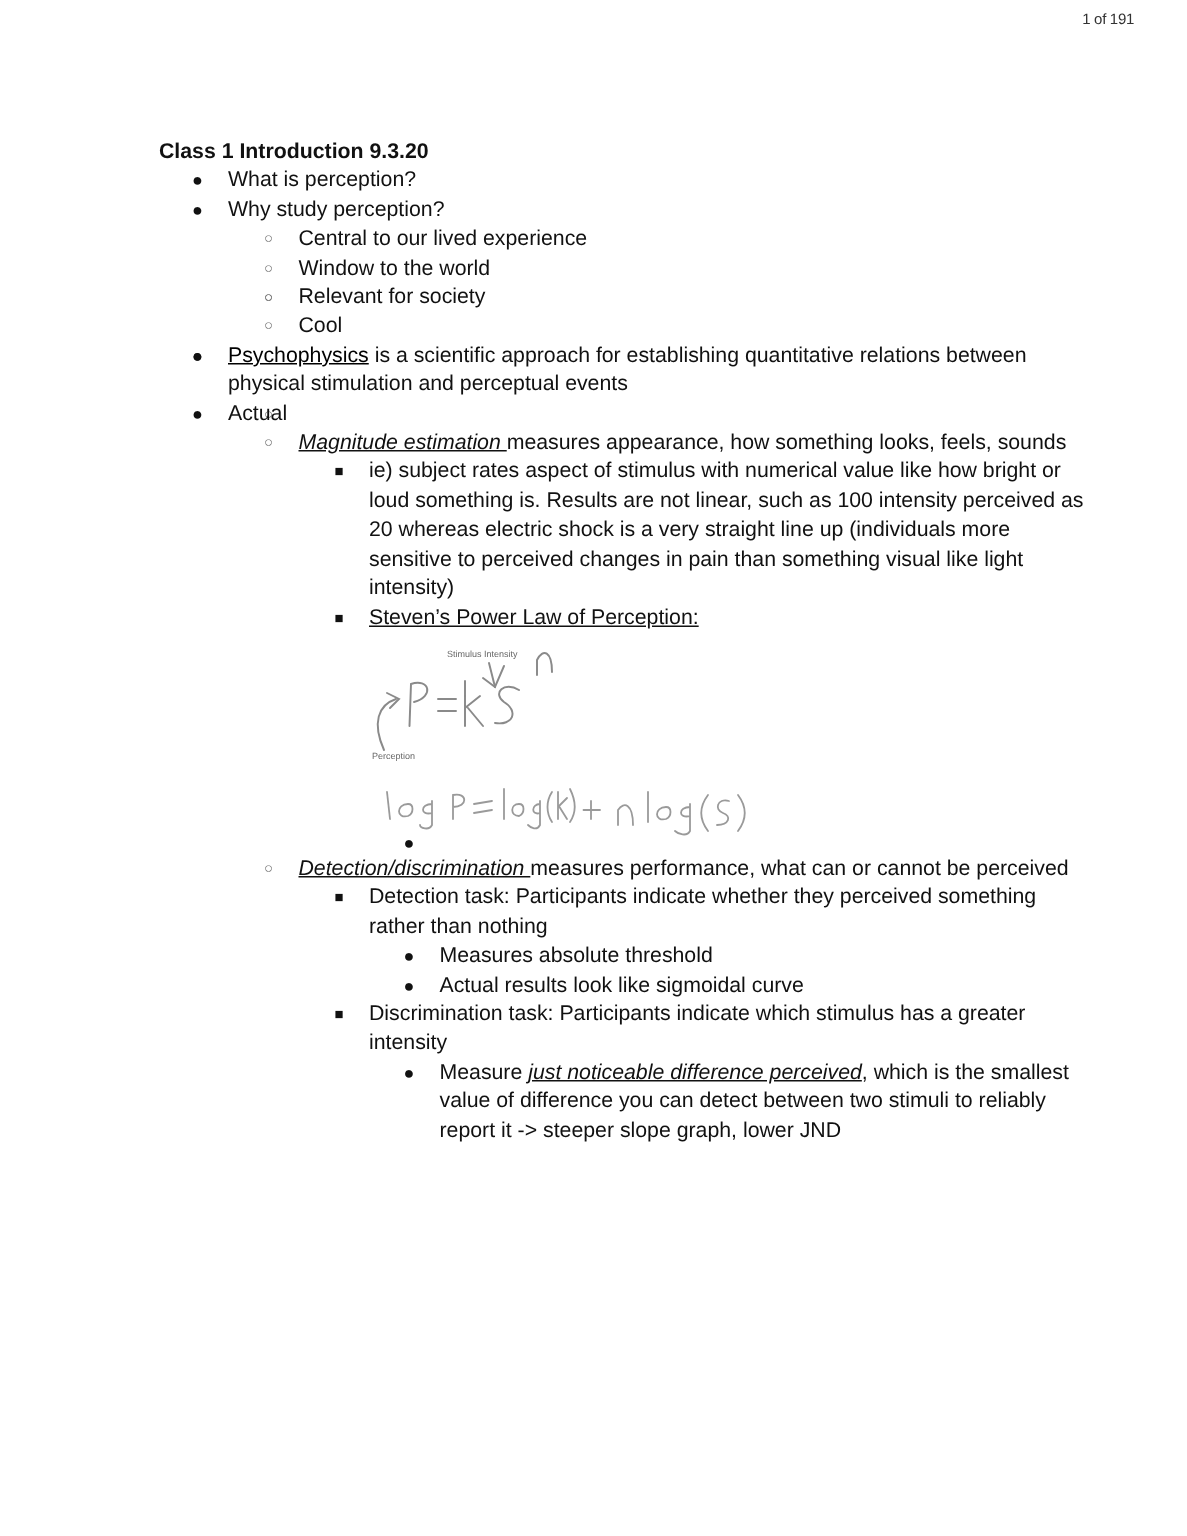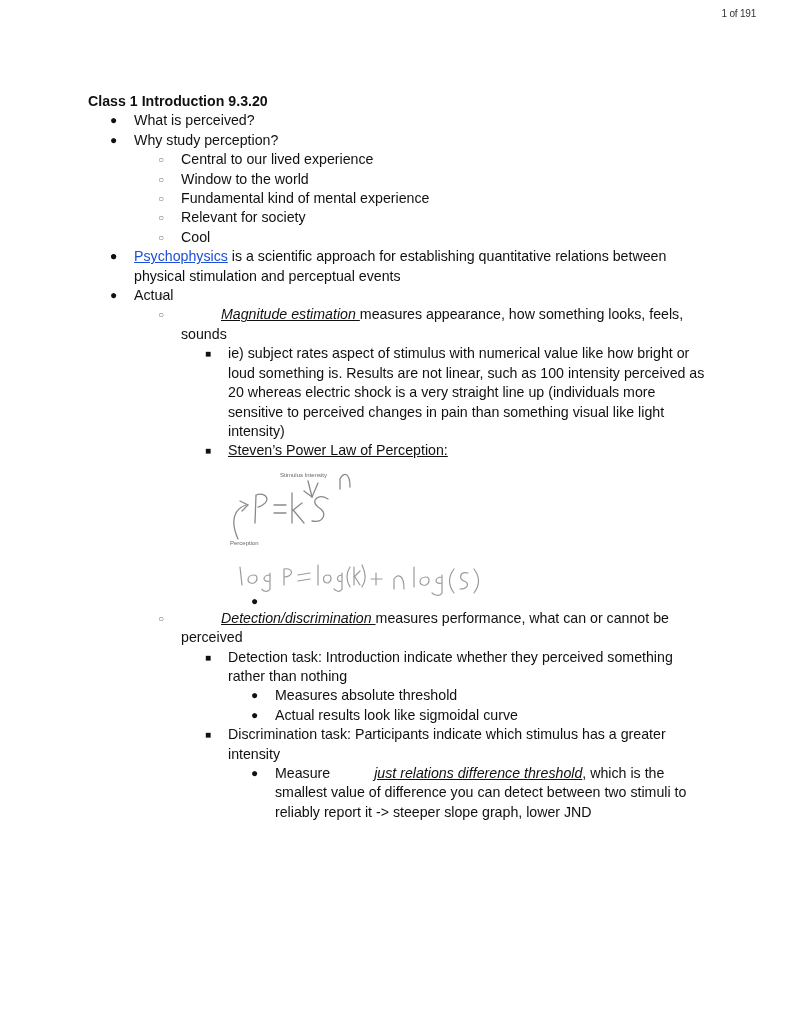--- a/index.html
+++ b/index.html
@@ -5,68 +5,68 @@
   html, body { margin: 0; padding: 0; background: #ffffff; }
   body {
     width: 791px; height: 1024px; position: relative; overflow: hidden;
     font-family: "Liberation Sans", sans-serif; color: #111111;
   }
   .page-num {
     position: absolute; top: 8px; right: 35px;
     font-size: 10px; color: #333; letter-spacing: -0.2px;
   }
   .content {
-    position: absolute; left: 88px; top: 92px; width: 620px;
+    position: absolute; left: 106px; top: 92px; width: 620px;
     font-size: 14.2px; line-height: 19.4px;
   }
   .h { font-weight: bold; margin: 0; }
   ul { list-style: none; margin: 0; padding: 0; }
   li { position: relative; }
   .l1 { padding-left: 46px; }
   .l2 { padding-left: 93px; }
   .l3 { padding-left: 140px; }
   .l4 { padding-left: 187px; }
   .bullet {
     position: absolute; top: 0; font-size: 12px;
   }
   .l1 > .bullet { left: 22px; }
   .l2 > .bullet { left: 70px; color: #777; font-size: 10px; }
   .l3 > .bullet { left: 117px; font-size: 10px; }
   .l4 > .bullet { left: 163px; }
-  .u-i { font-style: italic; text-decoration: underline; margin-left: 40px; }
+  .u-i { font-style: italic; text-decoration: underline; }
   .u { text-decoration: underline; margin-top: 48px; }
-  a.link { color: #1d4ed8; }
+  a.link { color: #000000; }
   .figure {
     position: relative; height: 148px; margin-left: 140px;
   }
   .figure svg { position: absolute; left: 0; top: 0; }
   .fig-bullet {
     position: absolute; left: 23px; top: 131px; font-size: 12px;
   }
 </style>
 </head>
 <body>
 
 <div class="page-num">1 of 191</div>
 
 <div class="content">
 
   <p class="h">Class 1 Introduction 9.3.20</p>
   <ul>
     <li class="l1">
       <span class="bullet">●</span>
-      <span>What is perceived?</span>
+      <span>What is perception?</span>
     </li>
     <li class="l1">
       <span class="bullet">●</span>
       <span>Why study perception?</span>
     </li>
     <li class="l2"><span class="bullet">○</span><span>Central to our lived experience</span></li>
     <li class="l2"><span class="bullet">○</span><span>Window to the world</span></li>
-    <li class="l2"><span class="bullet">○</span><span>Fundamental kind of mental experience</span></li>
+    <li class="l2"><span class="bullet">○</span></li>
     <li class="l2"><span class="bullet">○</span><span>Relevant for society</span></li>
     <li class="l2"><span class="bullet">○</span><span>Cool</span></li>
   </ul>
 
   <ul>
     <li class="l1">
       <span class="bullet">●</span>
     </li>
     <li class="l1">
       <span class="bullet">●</span>
@@ -148,32 +148,32 @@
     <span class="fig-bullet">●</span>
   </div>
 
   <ul>
     <li class="l2">
       <span class="bullet">○</span>
       <span class="u-i">Detection/discrimination </span><span>measures performance, what can or cannot be perceived</span>
     </li>
     <li class="l3">
       <span class="bullet">■</span>
-      <span>Detection task: Introduction indicate whether they perceived something rather than nothing</span>
+      <span>Detection task: Participants indicate whether they perceived something rather than nothing</span>
     </li>
     <li class="l4">
       <span class="bullet">●</span>
       <span>Measures absolute threshold</span>
     </li>
     <li class="l4">
       <span class="bullet">●</span>
       <span>Actual results look like sigmoidal curve</span>
     </li>
     <li class="l3">
       <span class="bullet">■</span>
       <span>Discrimination task: Participants indicate which stimulus has a greater intensity</span>
     </li>
     <li class="l4">
       <span class="bullet">●</span>
-      <span>Measure </span><span class="u-i">just relations difference threshold</span><span>, which is the smallest value of difference you can detect between two stimuli to reliably report it -&gt; steeper slope graph, lower JND</span>
+      <span>Measure </span><span class="u-i">just noticeable difference perceived</span><span>, which is the smallest value of difference you can detect between two stimuli to reliably report it -&gt; steeper slope graph, lower JND</span>
     </li>
   </ul>
 </div>
 
 </body></html>

